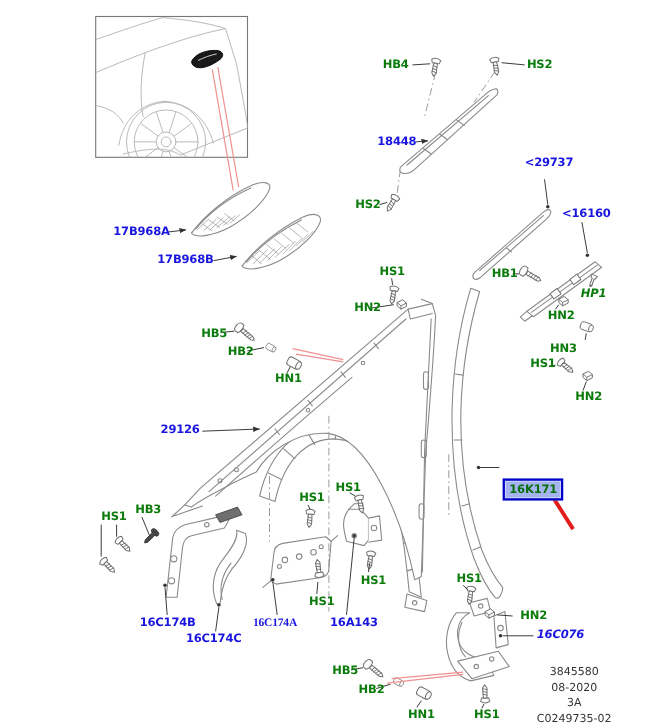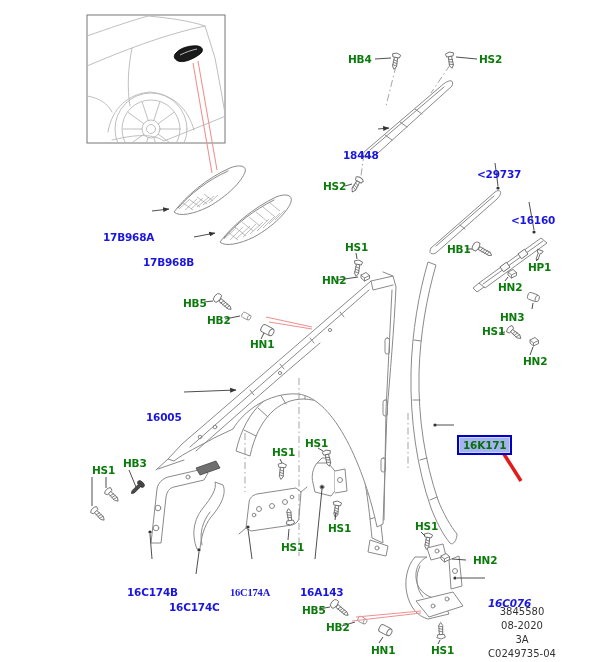--- a/index.html
+++ b/index.html
@@ -16,21 +16,21 @@
   .dk2{fill:#6f6f6f;stroke:#444;stroke-width:.8}
   .ld{fill:none;stroke:#3a3a3a;stroke-width:.9}
   .dd{fill:none;stroke:#9a9a9a;stroke-width:.9;stroke-dasharray:7 3 1.5 3}
   .red{fill:none;stroke:var(--red-leader,#f09090);stroke-width:1.1}
   .redarrow{stroke:var(--red-arrow,#e21b1b)}
   .hatch{fill:none;stroke:var(--line-art,#8a8a8a);stroke-width:.55}
   .dot{fill:#333}
   
   .callout{position:absolute;font-weight:bold;font-size:10.5px;line-height:13px;
            letter-spacing:-0.2px;white-space:nowrap;cursor:pointer;}
-  .callout--part{color:var(--part-label,#1a16e0);margin-top:26px;}
+  .callout--part{color:var(--part-label,#1a16e0);}
   .callout--fastener{color:var(--fastener-label,#0b7b0b);}
   .callout--highlight{color:var(--highlight-text,#0a6e0a);background:var(--highlight-fill,#a4b4ee);
            border:2px solid var(--highlight-border,#0000c8);padding:1px 4px;line-height:14px;
            box-shadow:inset 0 0 0 1px rgba(255,255,255,.45);}
   .footer{position:absolute;font-size:10px;line-height:14px;color:var(--note-text,#333);text-align:center;}
 </style>
 </head>
 <body>
 
 <div id="stage" style="background: rgb(255, 255, 255);">
@@ -260,34 +260,34 @@
     <polygon class="redarrow" points="495,441 505.7,448.5 498.3,453.5" fill="var(--red-arrow,#e21b1b)" stroke="none"></polygon>
   </g>
 </svg>
 
 <div id="callout-layer">
       <div class="callout callout--part" style="left: 103px; top: 205px;">17B968A</div>
       <div class="callout callout--part" style="left: 143px; top: 230px;">17B968B</div>
       <div class="callout callout--part" style="left: 343px; top: 123px;">18448</div>
       <div class="callout callout--part" style="left: 477px; top: 142px;">&lt;29737</div>
       <div class="callout callout--part" style="left: 511px; top: 188px;">&lt;16160</div>
-      <div class="callout callout--part" style="left: 146px; top: 385px;">16005</div>
+      <div class="callout callout--part" style="left: 146px; top: 385px;">29126</div>
       <div class="callout callout--part" style="left: 127px; top: 560px;">16C174B</div>
       <div class="callout callout--part" style="left: 169px; top: 575px;">16C174C</div>
       <div class="callout callout--part" style="left: 230px; top: 560px; font-family: Liberation Serif, serif;">16C174A</div>
       <div class="callout callout--part" style="left: 300px; top: 560px;">16A143</div>
       <div class="callout callout--part" style="left: 488px; top: 571px; font-style: italic;">16C076</div>
       <div class="callout callout--highlight" style="left: 457px; top: 435px;">16K171</div>
       <div class="callout callout--fastener" style="left: 348px; top: 53px;">HB4</div>
       <div class="callout callout--fastener" style="left: 479px; top: 53px;">HS2</div>
       <div class="callout callout--fastener" style="left: 323px; top: 180px;">HS2</div>
       <div class="callout callout--fastener" style="left: 345px; top: 241px;">HS1</div>
       <div class="callout callout--fastener" style="left: 322px; top: 274px;">HN2</div>
       <div class="callout callout--fastener" style="left: 447px; top: 243px;">HB1</div>
-      <div class="callout callout--fastener" style="left: 528px; top: 261px;">HP1</div>
+      <div class="callout callout--fastener" style="left: 528px; top: 261px; font-style: italic;">HP1</div>
       <div class="callout callout--fastener" style="left: 498px; top: 281px;">HN2</div>
       <div class="callout callout--fastener" style="left: 500px; top: 311px;">HN3</div>
       <div class="callout callout--fastener" style="left: 482px; top: 325px;">HS1</div>
       <div class="callout callout--fastener" style="left: 523px; top: 355px;">HN2</div>
       <div class="callout callout--fastener" style="left: 183px; top: 297px;">HB5</div>
       <div class="callout callout--fastener" style="left: 207px; top: 314px;">HB2</div>
       <div class="callout callout--fastener" style="left: 250px; top: 338px;">HN1</div>
       <div class="callout callout--fastener" style="left: 92px; top: 464px;">HS1</div>
       <div class="callout callout--fastener" style="left: 123px; top: 457px;">HB3</div>
       <div class="callout callout--fastener" style="left: 272px; top: 446px;">HS1</div>
@@ -298,16 +298,16 @@
       <div class="callout callout--fastener" style="left: 473px; top: 554px;">HN2</div>
       <div class="callout callout--fastener" style="left: 302px; top: 604px;">HB5</div>
       <div class="callout callout--fastener" style="left: 326px; top: 621px;">HB2</div>
       <div class="callout callout--fastener" style="left: 371px; top: 644px;">HN1</div>
       <div class="callout callout--fastener" style="left: 431px; top: 644px;">HS1</div>
     </div>
 <div id="footer-block" class="footer" style="left: 478px; top: 605px; width: 88px;">
       <div>3845580</div>
       <div>08-2020</div>
       <div>3A</div>
-      <div>C0249735-04</div>
+      <div>C0249735-02</div>
     </div>
 
 </div>
 
 </body></html>

